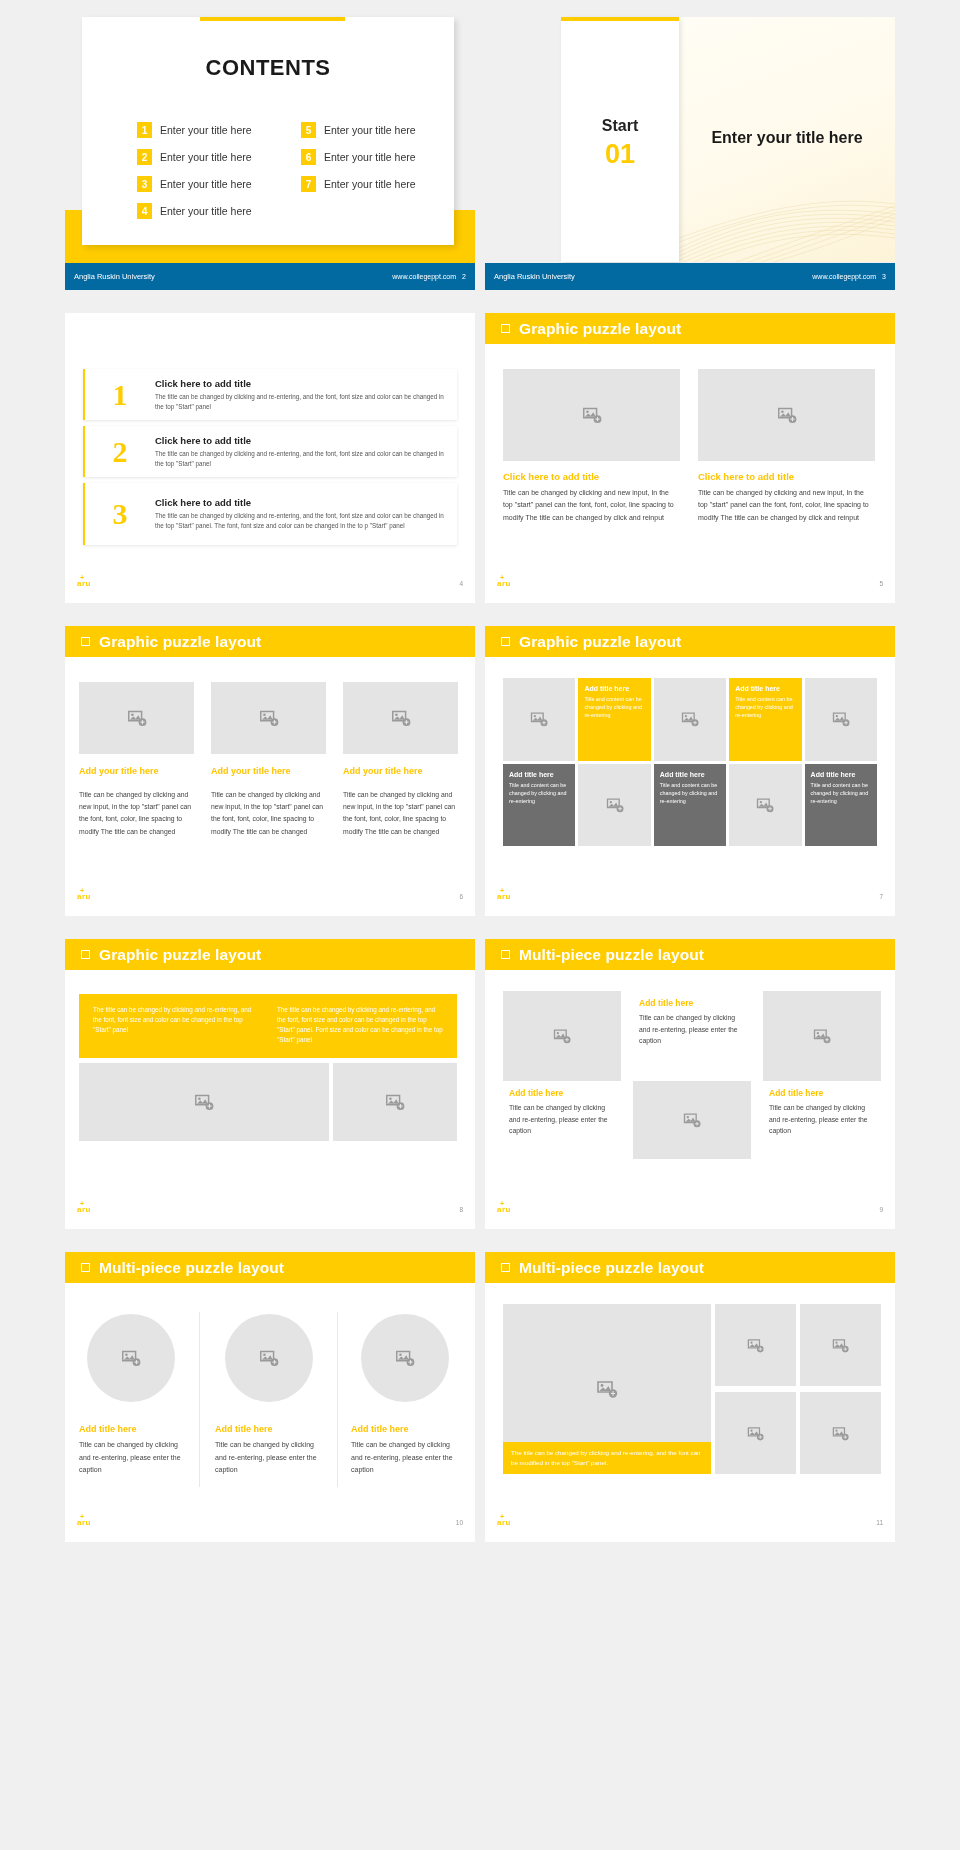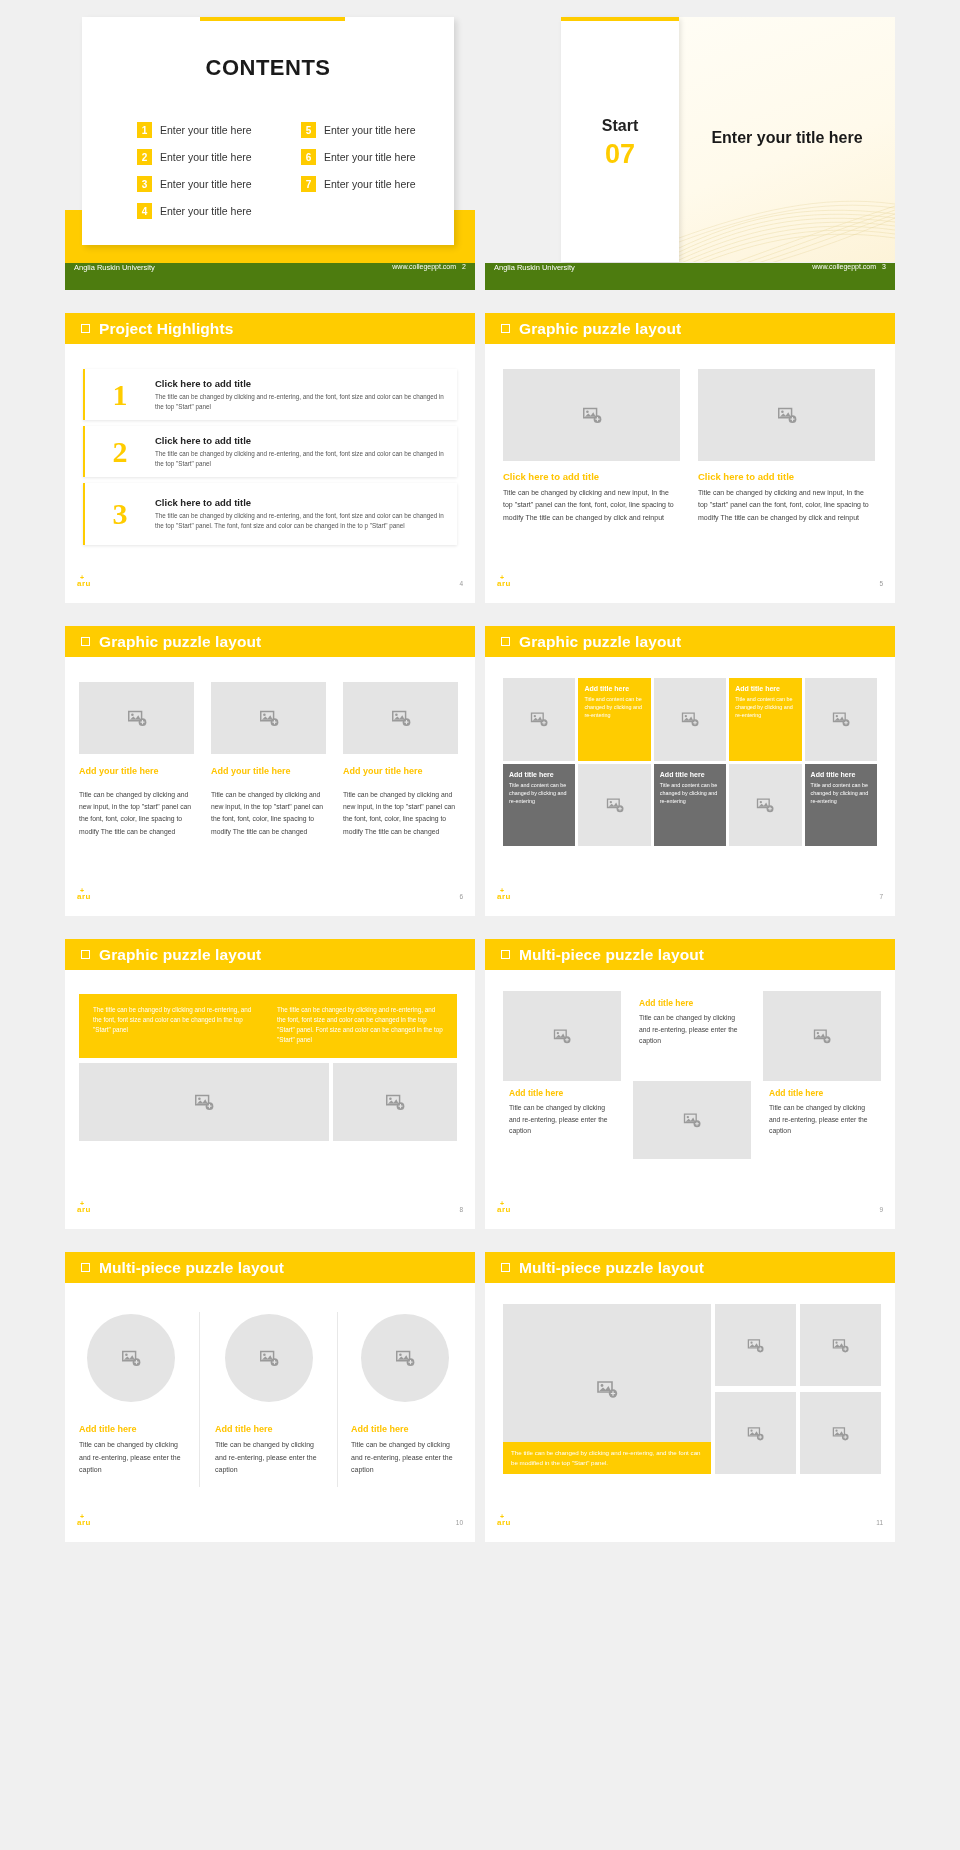--- a/index.html
+++ b/index.html
@@ -69,22 +69,22 @@
   }
   .s2 .rtitle {
     position:absolute; left:0; right:0; top:112px; text-align:center;
     font-size:16px; font-weight:bold; color:#1a1a1a;
   }
   .s2 .swoosh { position:absolute; left:0; bottom:-10px; width:100%; height:110px; }
   .s2 .yellowband { position:absolute; left:0; bottom:0; width:100%; height:80px; background:#FFCC00; z-index:-1; }
 
   
   .foot1 {
-    position:absolute; left:0; bottom:0; width:100%; height:27px; background:#4d7c0f;
-    display:flex; align-items:flex-start; justify-content:space-between;
+    position:absolute; left:0; bottom:0; width:100%; height:27px; background:#0369a1;
+    display:flex; align-items:center; justify-content:space-between;
     padding:0 9px; z-index:5;
   }
   .foot1 .fl { font-size:7.5px; color:#ffffff; }
   .foot1 .fr { font-size:7px; color:#ffffff; display:flex; gap:6px; align-items:center; }
 
   
   .hdr {
     position:absolute; left:0; top:0; width:100%; height:31px; background:#FFCC00;
     display:flex; align-items:center; padding-left:16px; gap:9px;
   }
@@ -256,36 +256,32 @@
         <g stroke="#d9c27a" fill="none" stroke-width="0.4" opacity="0.6">
           <path d="M0,80 C70,54 140,36 216,46"></path>
           <path d="M0,76 C72,50 142,32 216,42"></path>
           <path d="M60,110 C112,96 166,78 216,56"></path>
         </g>
       </svg>
     </div>
     <div class="leftcard">
       <div class="bar"></div>
       <div class="part">Start</div>
-      <div class="partnum">07</div>
+      <div class="partnum">01</div>
     </div>
     <div class="foot1">
       <span class="fl">Anglia Ruskin University</span>
       <span class="fr">
         <span>www.collegeppt.com</span>
         <span>3</span>
       </span>
     </div>
   </div>
 
   <div class="slide s3">
-    <div class="hdr">
-      <span class="sq"></span>
-      <span class="ht">Project Highlights</span>
-    </div>
     <div class="row r1">
       <div class="bignum">1</div>
       <div class="rtxt">
         <div class="rtitle">Click here to add title</div>
         <div class="rbody">The title can be changed by clicking and re-entering, and the font, font size and color can be changed in the top "Start" panel</div>
       </div>
     </div>
     <div class="row r2">
       <div class="bignum">2</div>
       <div class="rtxt">

